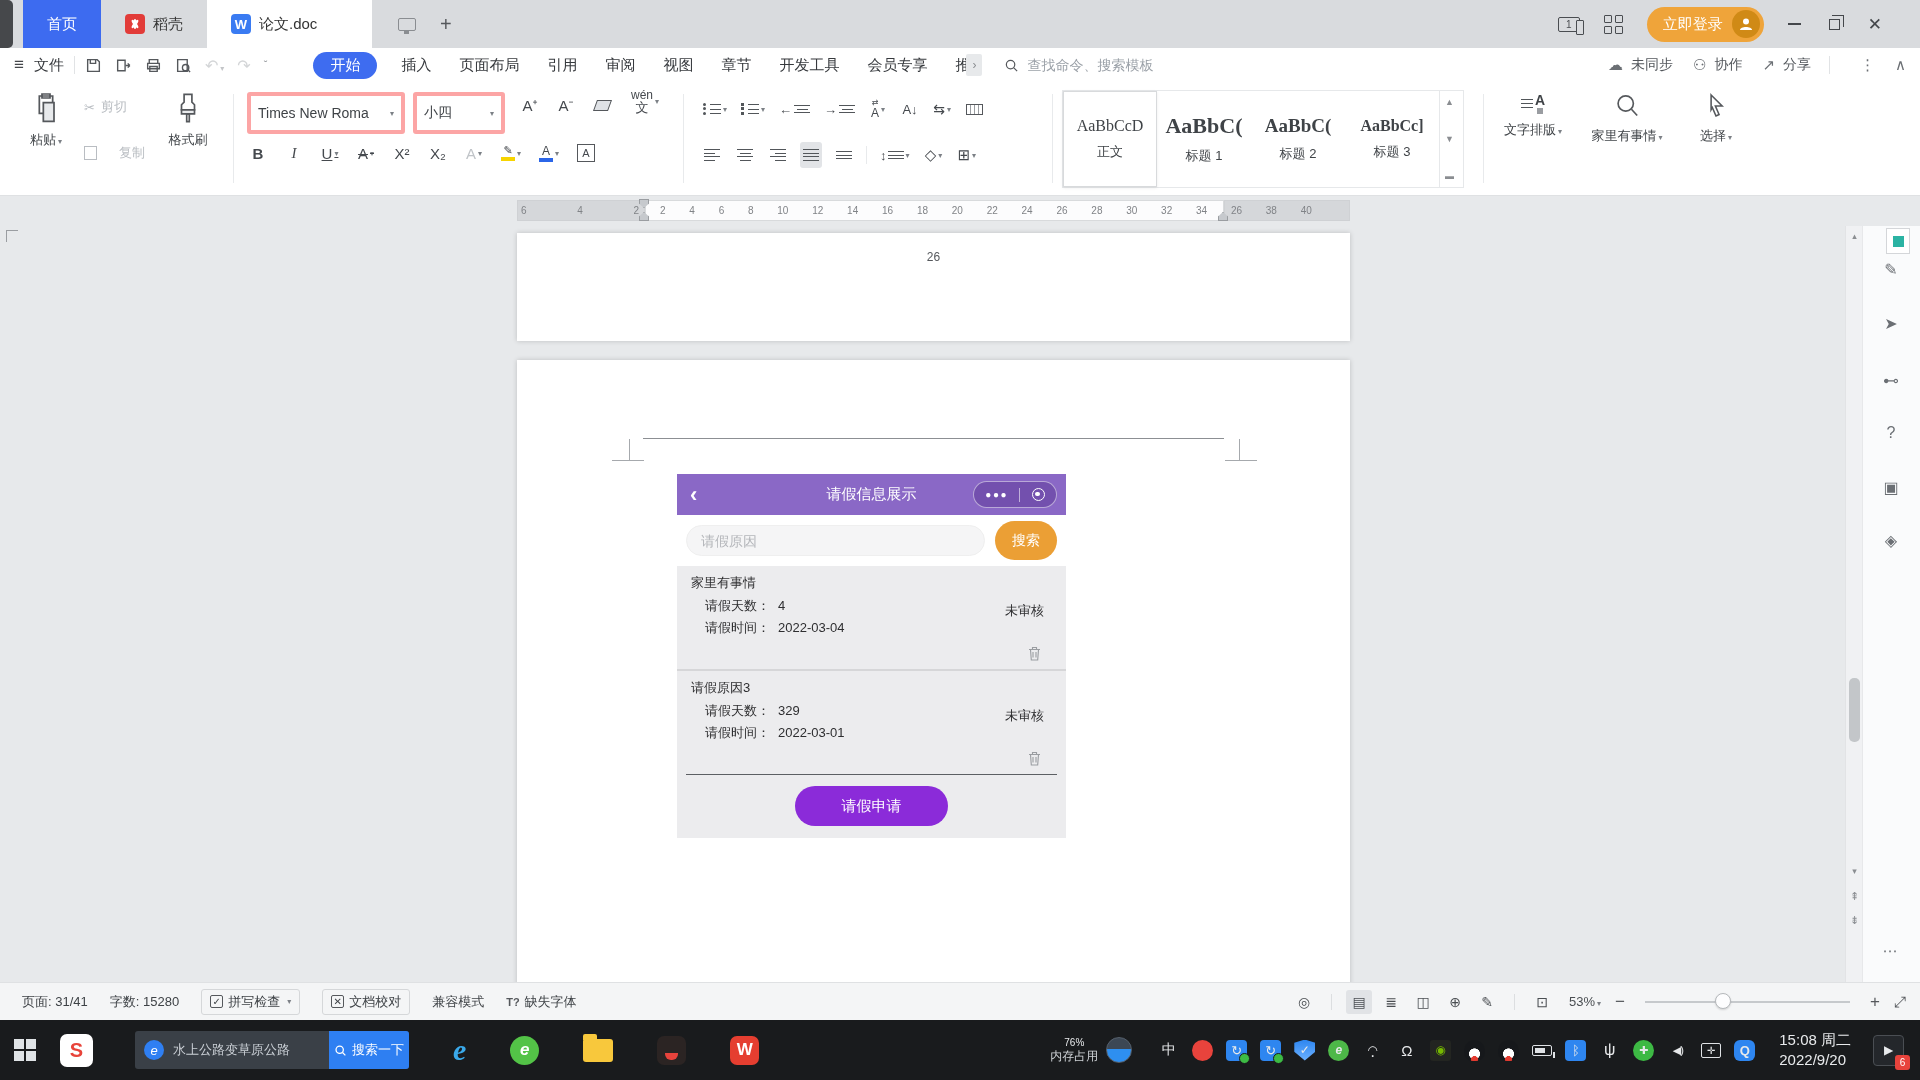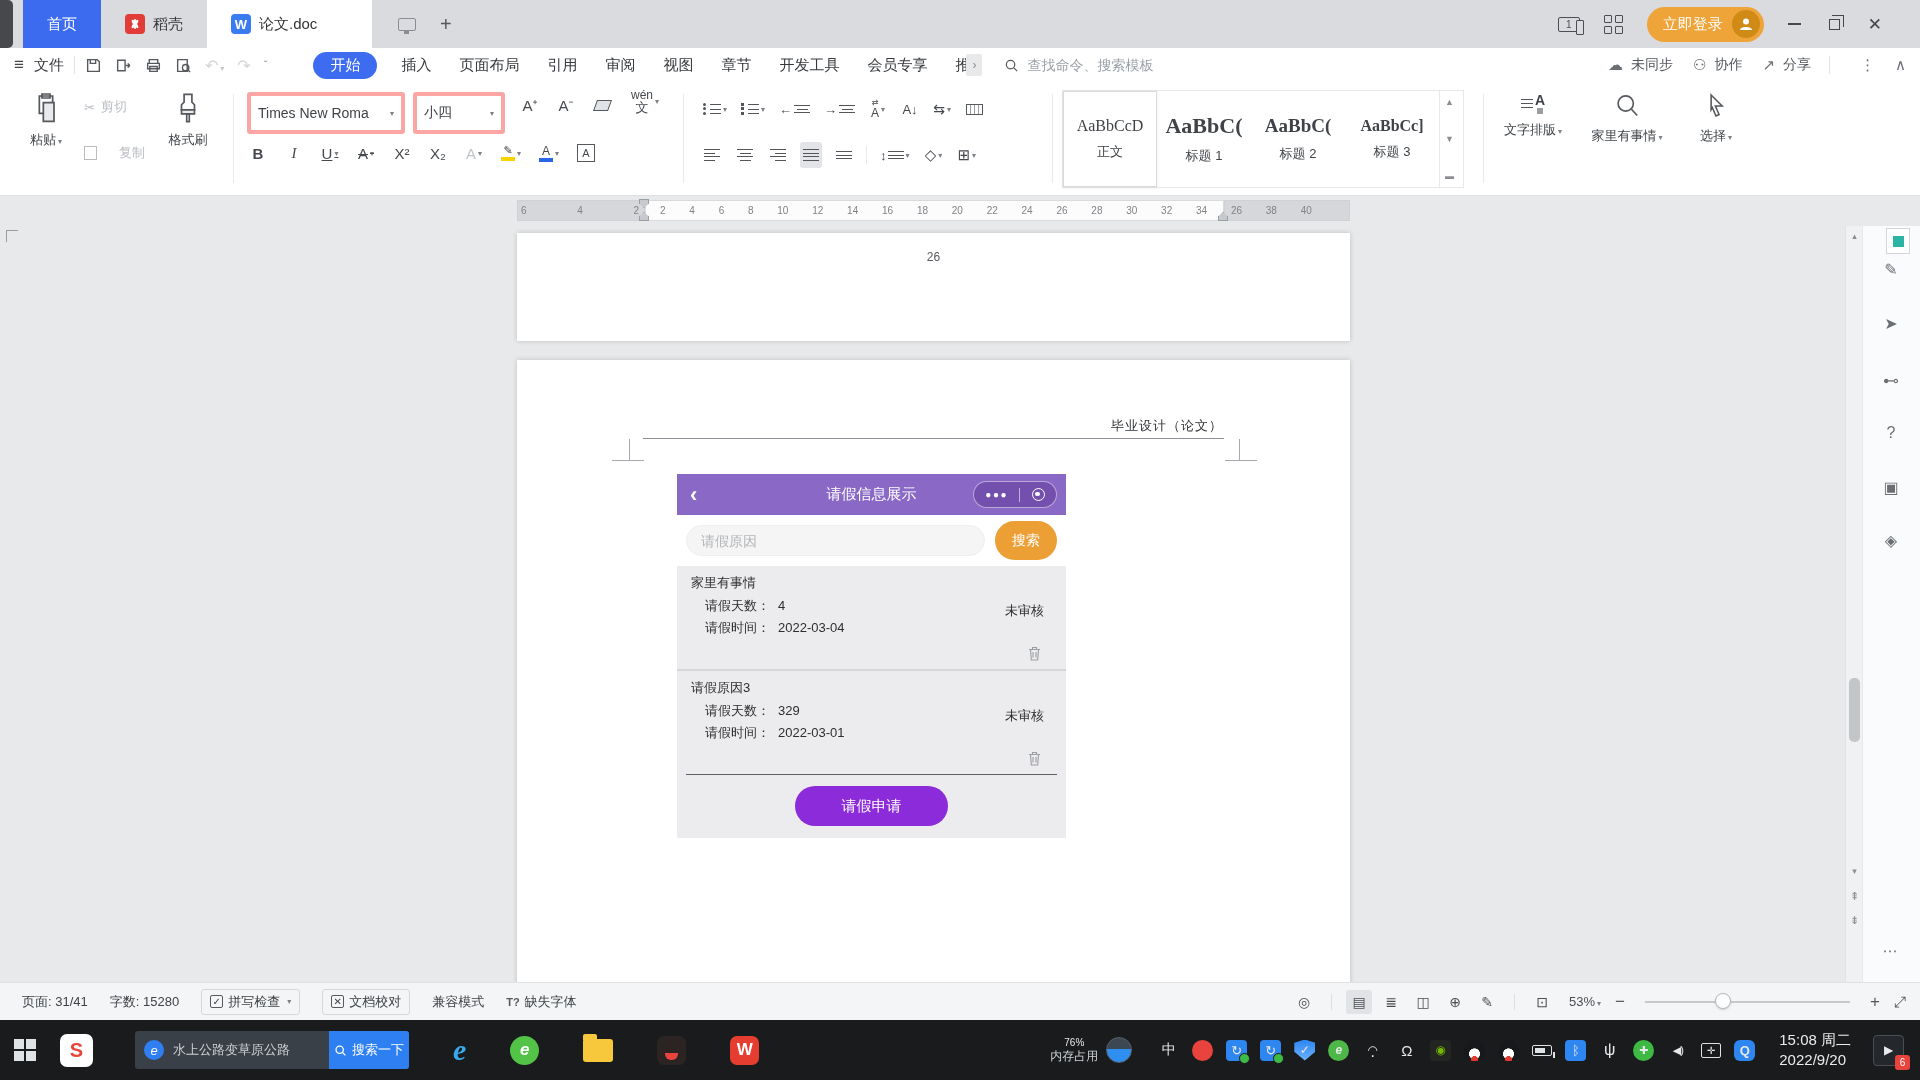--- a/index.html
+++ b/index.html
@@ -580,21 +580,20 @@
   <span class="marker mk-b" style="left:1218px;top:16px"></span>
 </div>
 
 <div class="docarea">
   <span class="corner-tl"></span>
 
   <div class="page p1"></div>
   <div class="pagenum">26</div>
 
   <div class="page p2"></div>
-  <div class="hdrtxt">毕业设计（论文）</div>
   <span class="hline"></span>
   <span class="cmark cl-v"></span>
   <span class="cmark cl-h"></span>
   <span class="cmark cr-v"></span>
   <span class="cmark cr-h"></span>
 
   <div class="mockup">
     <div class="mk-head">
       <span class="mk-back">‹</span>
       <span class="mk-title">请假信息展示</span>

